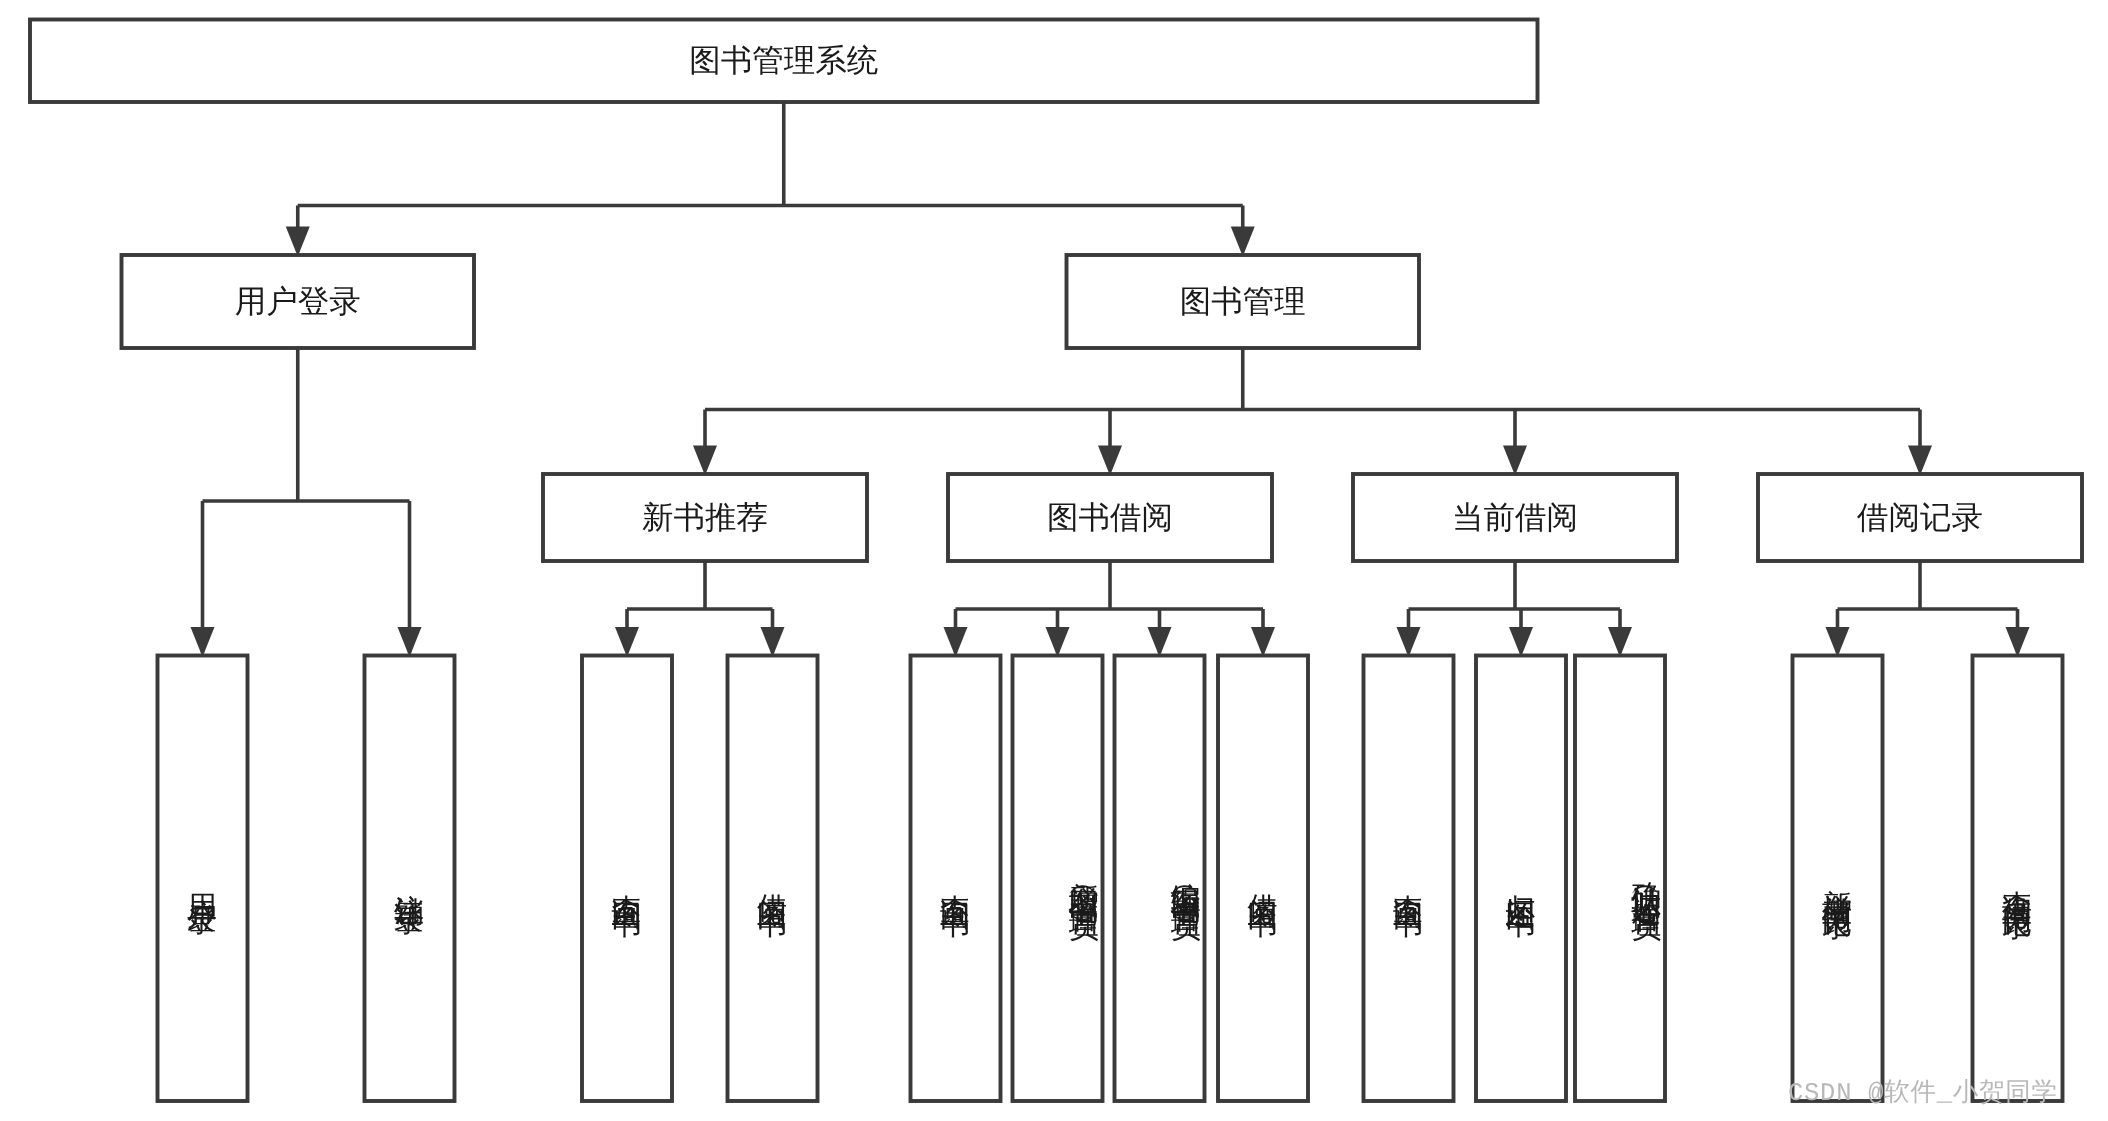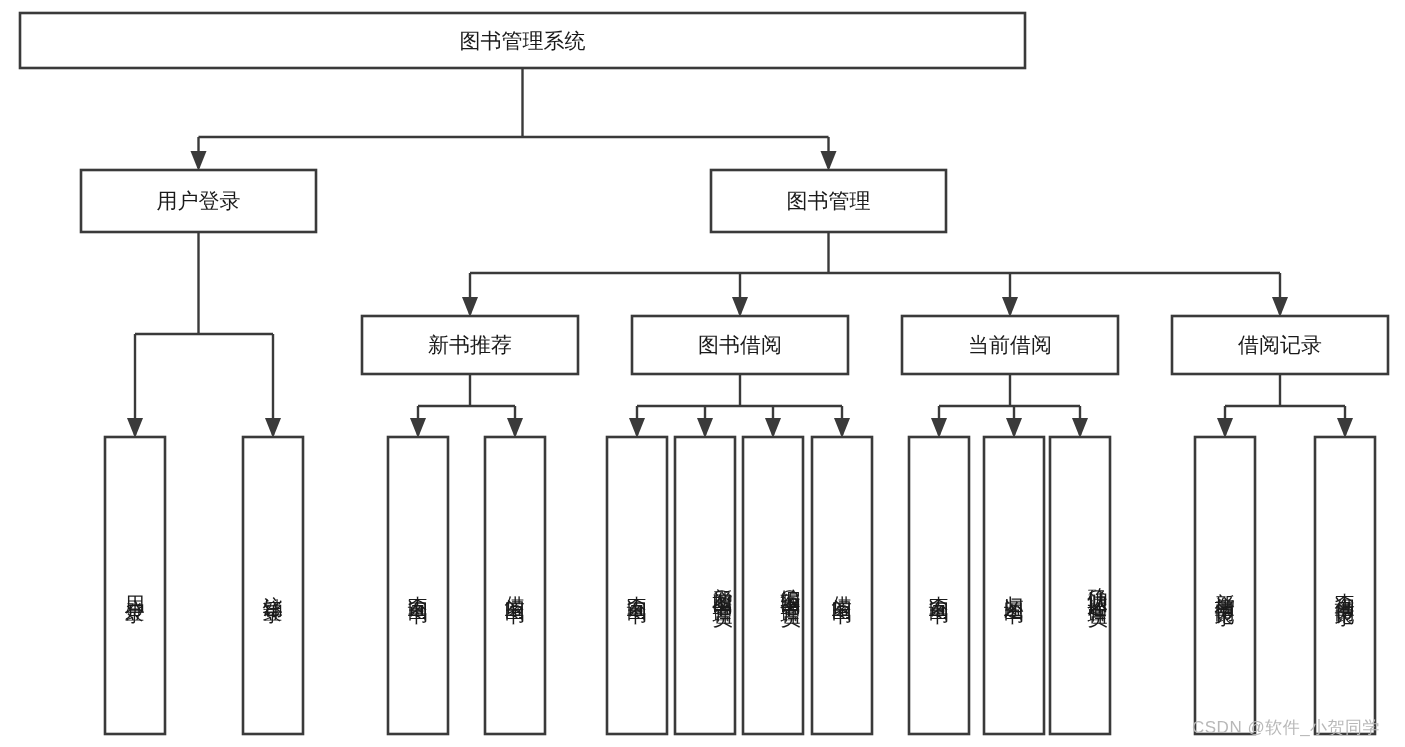--- a/index.html
+++ b/index.html
@@ -62,21 +62,21 @@
     align-items: flex-start;
     justify-content: center;
     white-space: nowrap;
     pointer-events: none;
   }
   .leaf-label.centered {
     align-items: center;
   }
   .watermark {
     position: absolute;
-    font-family: Liberation Sans, sans-serif;
+    font-family: Liberation Mono, monospace;
     font-size: 17px;
     color: #b8b8b8;
     white-space: nowrap;
     letter-spacing: 0.5px;
   }
 </style>
 </head>
 <body>
 
 <div id="diagram-root">

